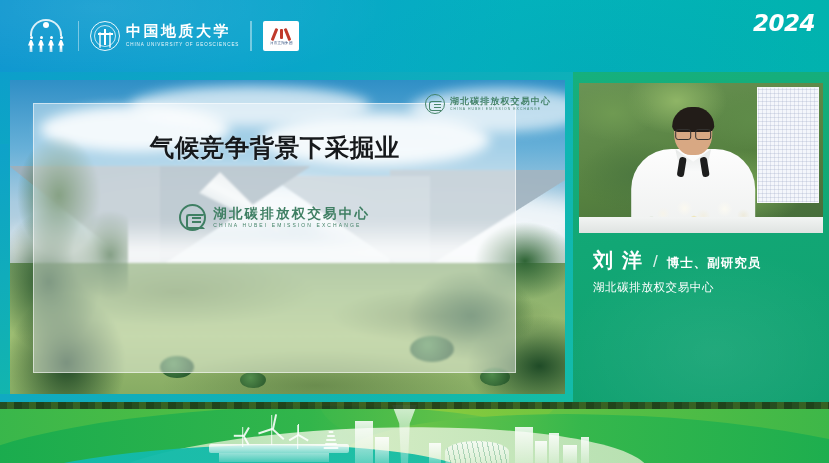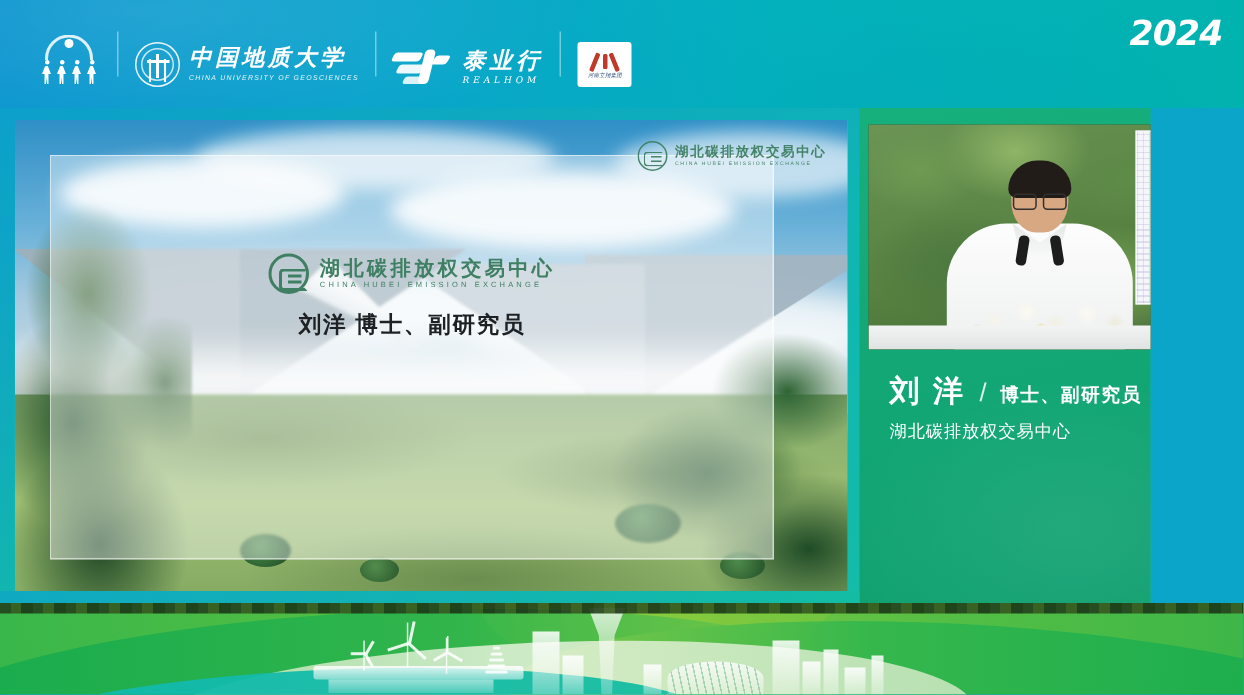--- a/index.html
+++ b/index.html
@@ -27,21 +27,21 @@
     background:
       radial-gradient(ellipse 420px 120px at 12% 10%, rgba(255,255,255,0.10), rgba(255,255,255,0) 70%),
       radial-gradient(ellipse 380px 130px at 72% 100%, rgba(0,150,180,0.18), rgba(0,0,0,0) 70%);
     pointer-events: none;
   }
   .logos {
     position: absolute; left: 14px; top: 14px;
     height: 44px; display: flex; align-items: center; gap: 0;
     z-index: 3;
   }
-  .logo-cell { display: flex; align-items: flex-end; height: 44px; padding: 0 11px; font-style: italic; }
+  .logo-cell { display: flex; align-items: center; height: 44px; padding: 0 11px; }
   .sep { width: 1px; height: 30px; background: rgba(255,255,255,0.42); }
 
   
   .emblem1 { position: relative; width: 42px; height: 36px; }
   .emblem1 .arc {
     position: absolute; left: 5px; top: 1px; width: 32px; height: 17px;
     border: 2px solid rgba(255,255,255,.85); border-bottom: none;
     border-radius: 16px 16px 0 0;
   }
   .emblem1 .fig {
@@ -156,21 +156,21 @@
     font-size: 3.8px; color: rgba(255,255,255,.95); letter-spacing: .55px;
     margin-top: 3px; white-space: nowrap;
   }
   .forum-sub {
     font-size: 11.5px; font-weight: 700; color: #fff; letter-spacing: .3px;
     margin-top: 5px; white-space: nowrap;
   }
 
   
   .stage {
-    position: absolute; left: 0; top: 72px; width: 767px; height: 330px;
+    position: absolute; left: 0; top: 72px; width: 829px; height: 330px;
     background: linear-gradient(160deg,#0c9fcb 0%, #0fb6b3 45%, #15bda6 100%);
     overflow: hidden;
   }
 
   
   .slide {
     position: absolute; left: 10px; top: 8px; width: 555px; height: 316px;
     overflow: hidden; background: #6fa3c0;
   }
   .scene { position: absolute; inset: 0; overflow: hidden; }
@@ -536,35 +536,20 @@
             </div>
           <div class="cug-txt">
             <div class="cug-cn">中国地质大学</div>
             <div class="cug-en">CHINA UNIVERSITY OF GEOSCIENCES</div>
           </div>
         </div>
       </div>
 
       <div class="sep"></div>
 
-      <div class="logo-cell">
-        <div class="realhom">
-          <div class="rh-mark">
-            <span class="s1"></span>
-              <span class="s2"></span>
-              <span class="s3"></span>
-            <span class="s4"></span>
-              <span class="s5"></span>
-          </div>
-          <div class="rh-txt">
-            <div class="rh-cn">泰业行</div>
-            <div class="rh-en">REALHOM</div>
-          </div>
-        </div>
-      </div>
 
       <div class="sep"></div>
 
       <div class="logo-cell">
         <div class="card4">
           <div class="wmark">
               <div class="wmid"></div>
             </div>
           <div class="c4txt">河南立翔集团</div>
         </div>
@@ -605,30 +590,30 @@
 
       <div class="slide-wm">
         <div class="he-logo"></div>
         <div class="wm-txt">
           <div class="wm-cn">湖北碳排放权交易中心</div>
           <div class="wm-en">CHINA HUBEI EMISSION EXCHANGE</div>
         </div>
       </div>
 
       <div class="title-panel">
+        <div class="slide-title">气候竞争背景下采掘业</div>
 
         <div class="slide-org">
           <div class="he-logo he-logo-lg"></div>
           <div class="wm-txt">
             <div class="org-cn">湖北碳排放权交易中心</div>
             <div class="org-en">CHINA HUBEI EMISSION EXCHANGE</div>
           </div>
         </div>
 
-        <div class="slide-presenter">刘洋 博士、副研究员</div>
       </div>
     </div>
 
     <div class="speaker-panel">
 
       <div class="video">
         <div class="video-bg"></div>
         <div class="video-screen"></div>
         <div class="person">
           <div class="p-body"></div>

